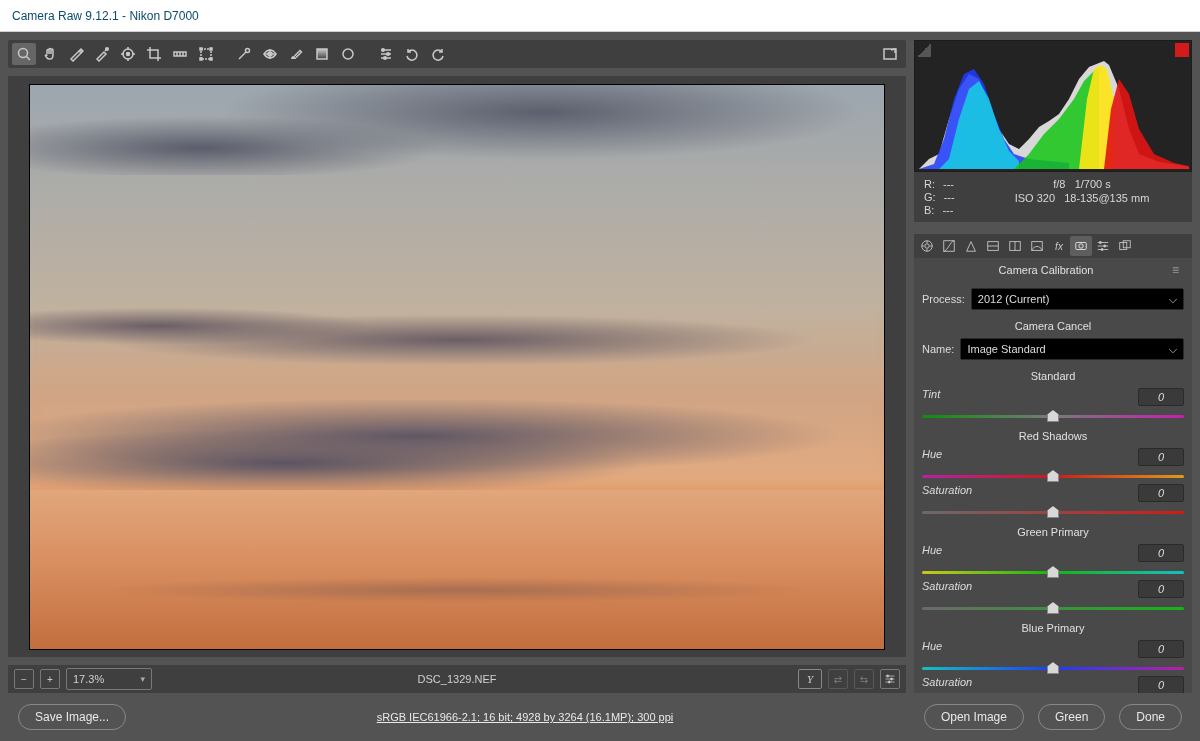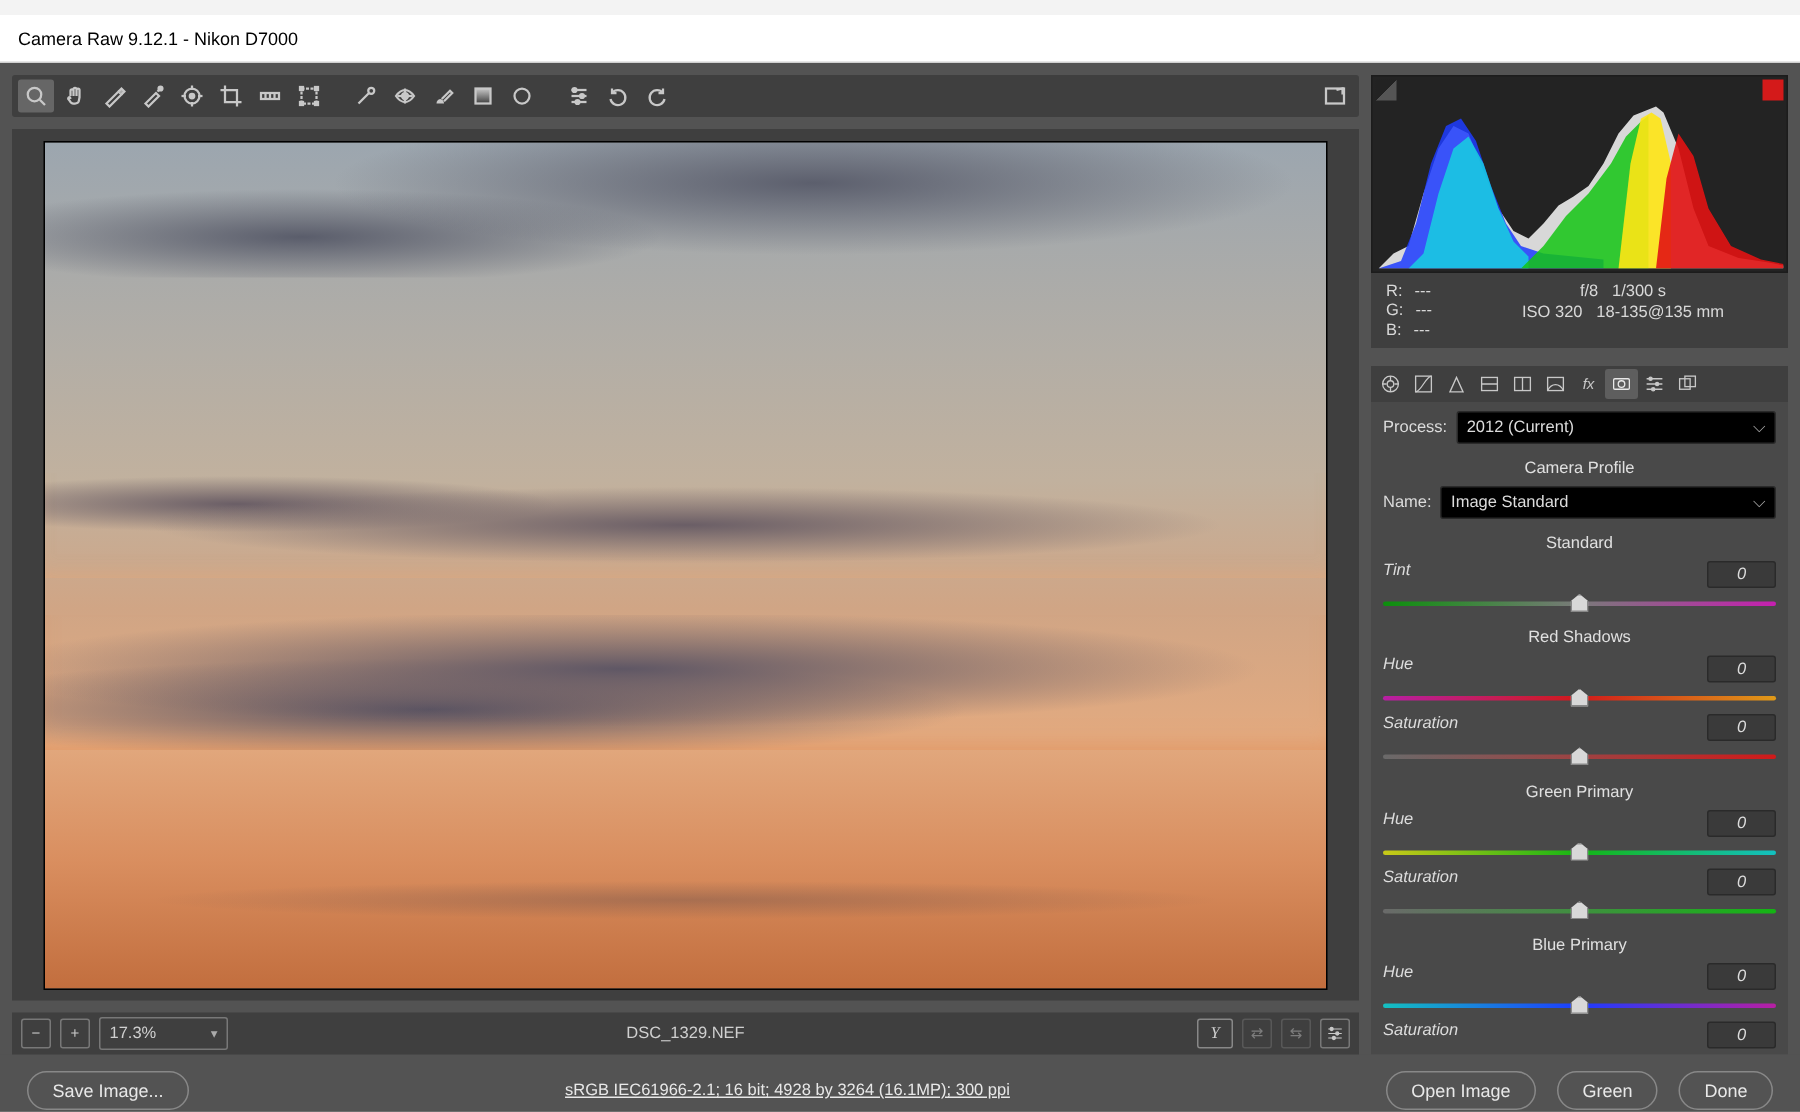--- a/index.html
+++ b/index.html
@@ -1,16 +1,16 @@
 <!DOCTYPE html>
 <html><head>
 <meta charset="utf-8">
 <style>
   html,body{margin:0;padding:0;width:1200px;height:741px;background:#f3f3f3;font-family:"Segoe UI",Arial,sans-serif;font-size:12px;color:#dcdcdc;overflow:hidden;}
-  .titlebar{height:32px;background:#fff;color:#000000;display:flex;align-items:center;padding:0 12px;font-size:12px;border-bottom:1px solid #d0d0d0;box-sizing:border-box;margin-top:10px;}
+  .titlebar{height:32px;background:#fff;color:#0c4a6e;display:flex;align-items:center;padding:0 12px;font-size:12px;border-bottom:1px solid #d0d0d0;box-sizing:border-box;}
   .app{position:relative;width:1200px;height:709px;background:#535353;display:flex;flex-direction:column;}
   .main{flex:1;display:flex;min-height:0;padding:8px 8px 0 8px;box-sizing:border-box;gap:8px;}
   .left{flex:1;display:flex;flex-direction:column;min-width:0;}
   .toolbar{height:28px;background:#3f3f3f;display:flex;align-items:center;padding:0 4px;gap:2px;border-radius:2px;}
   .tool{width:24px;height:22px;display:flex;align-items:center;justify-content:center;color:#c8c8c8;border-radius:2px;cursor:pointer;}
   .tool.sel{background:#666;}
   .tool svg{stroke:currentColor;fill:none;stroke-width:1.5;}
   .toolbar-spacer{flex:1;}
   .canvas-wrap{flex:1;background:#3f3f3f;margin-top:8px;display:flex;align-items:center;justify-content:center;position:relative;overflow:hidden;}
   .canvas{width:854px;height:564px;position:relative;border:1px solid #000;overflow:hidden;}
@@ -256,21 +256,21 @@
           <div class="rgbrow">
               <span>G:</span>
               <span>---</span>
             </div>
           <div class="rgbrow">
               <span>B:</span>
               <span>---</span>
             </div>
         </div>
         <div class="exifcol">
-          <div><span>f/8</span>&nbsp;&nbsp;&nbsp;<span>1/300 s</span></div>
+          <div><span>f/8</span>&nbsp;&nbsp;&nbsp;<span>1/700 s</span></div>
           <div><span>ISO 320</span>&nbsp;&nbsp;&nbsp;<span>18-135@135 mm</span></div>
         </div>
       </div>
 
       <div class="panel-tabs">
         <div class="ptab">
             <svg width="14" height="14" viewBox="0 0 16 16" stroke="#c8c8c8" fill="none">
               <circle cx="8" cy="8" r="6"></circle>
               <circle cx="8" cy="8" r="2.5"></circle>
               <line x1="8" y1="2" x2="8" y2="5"></line>
@@ -328,28 +328,32 @@
             </svg>
           </div>
         <div class="ptab">
             <svg width="14" height="14" viewBox="0 0 16 16" stroke="#c8c8c8" fill="none">
               <rect x="2" y="4" width="8" height="8"></rect>
               <rect x="6" y="2" width="8" height="8"></rect>
             </svg>
           </div>
       </div>
 
+      <div class="panel-title-row">
+        <div class="panel-title">Camera Calibration</div>
+        <div class="panel-menu">≡</div>
+      </div>
 
       <div class="panel-body">
         <div class="row">
           <label>Process:</label>
           <div class="dd">2012 (Current)</div>
         </div>
 
-        <div class="section-head">Camera Profile</div>
+        <div class="section-head">Camera Cancel</div>
         <div class="row">
           <label>Name:</label>
           <div class="dd">Image Standard</div>
         </div>
 
         <div class="section-head">Standard</div>
         <div class="valrow">
             <span class="lab">Tint</span>
             <span class="val">0</span>
           </div>

